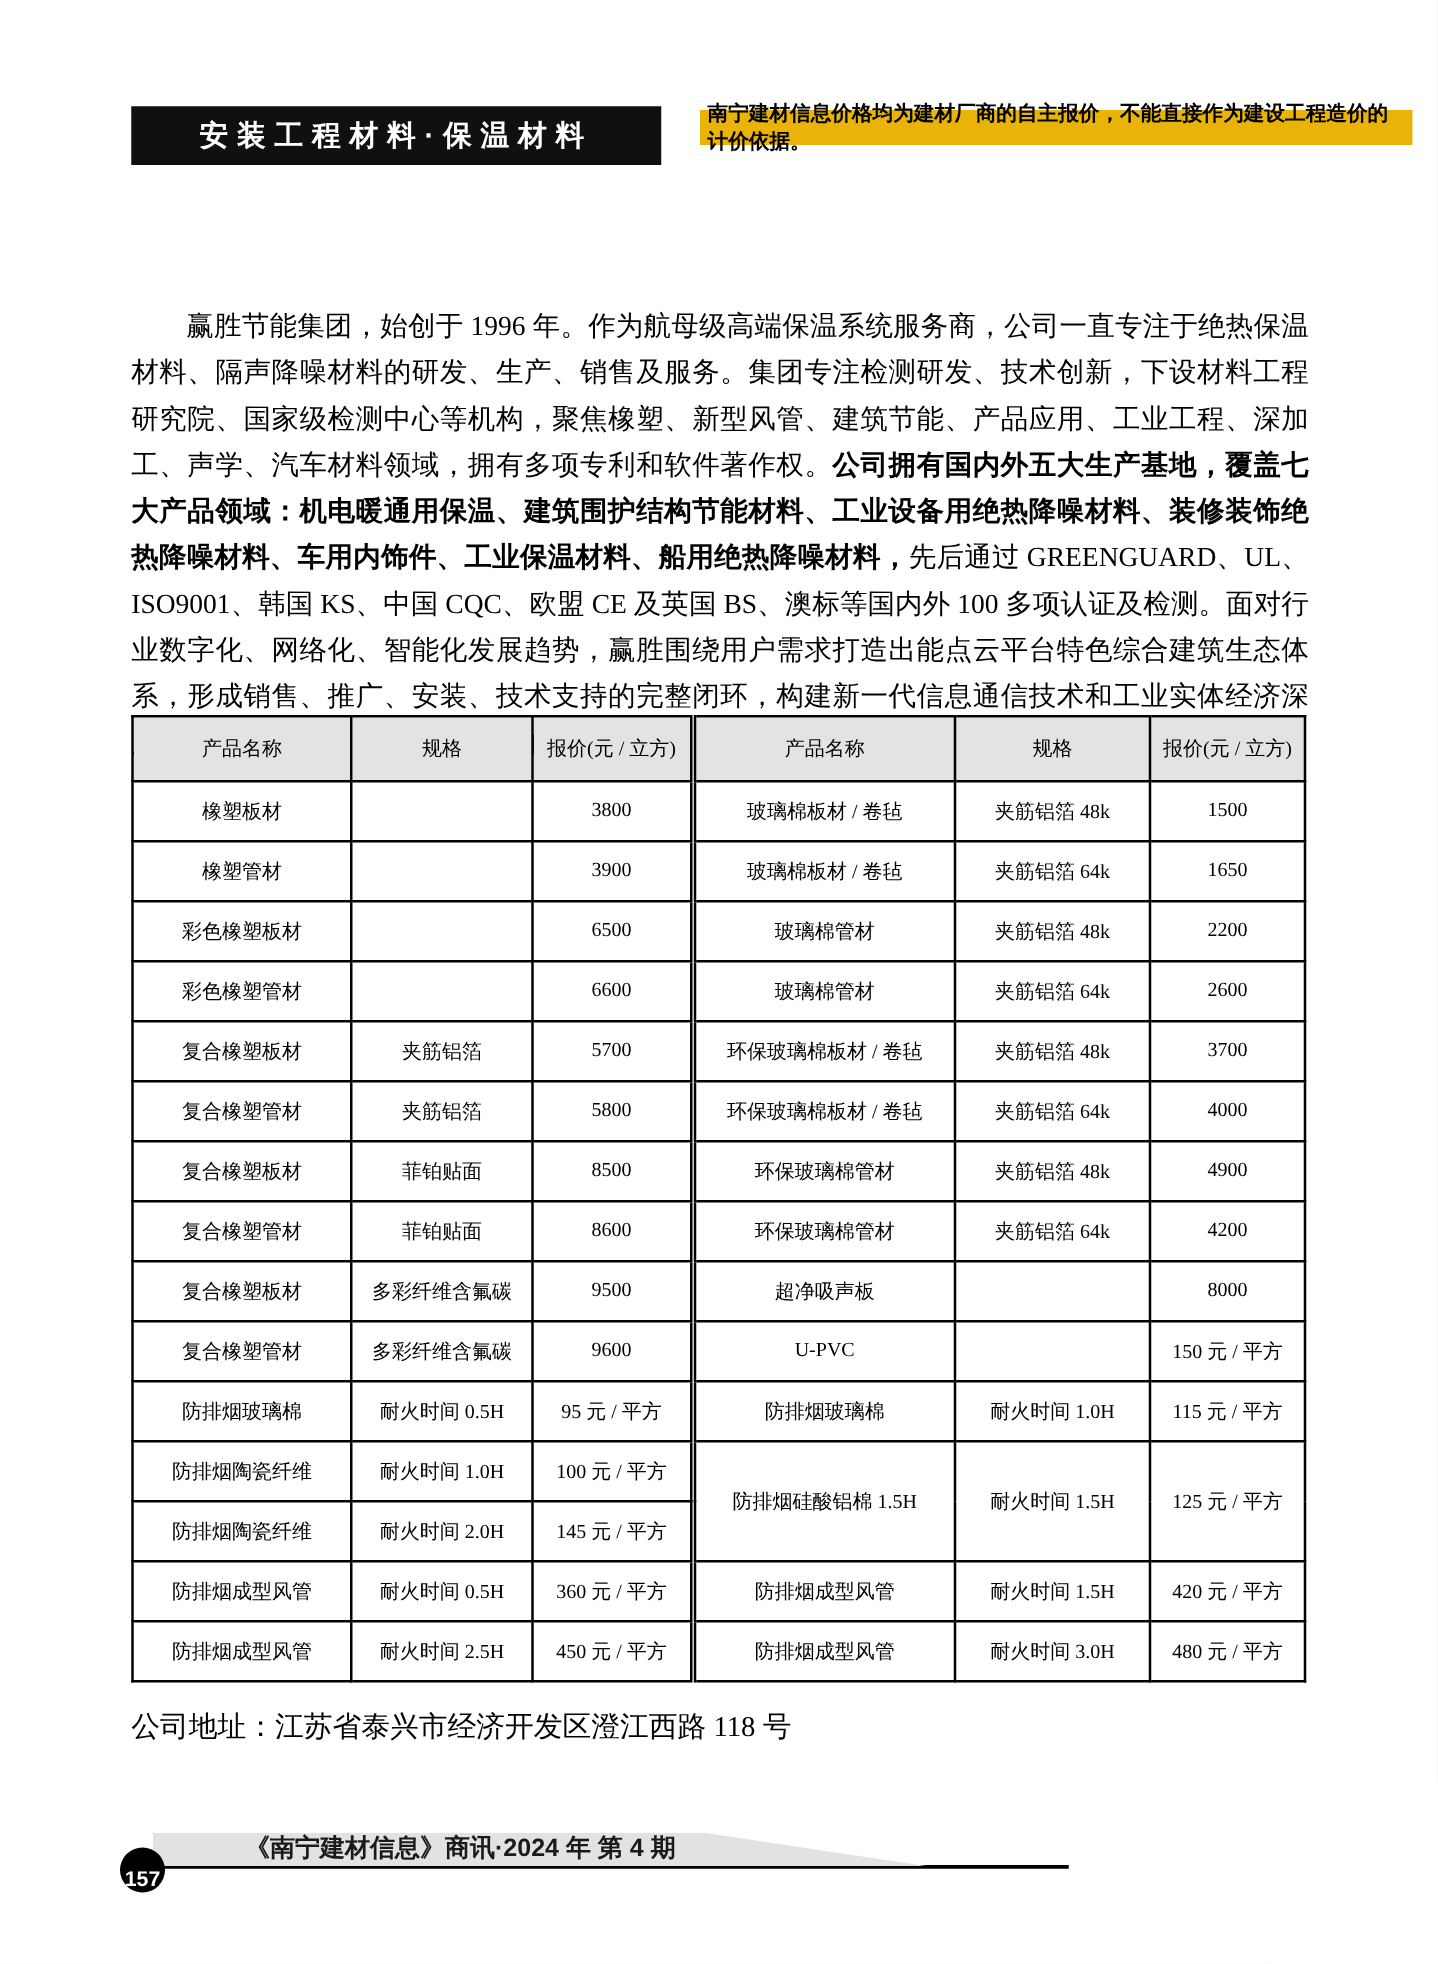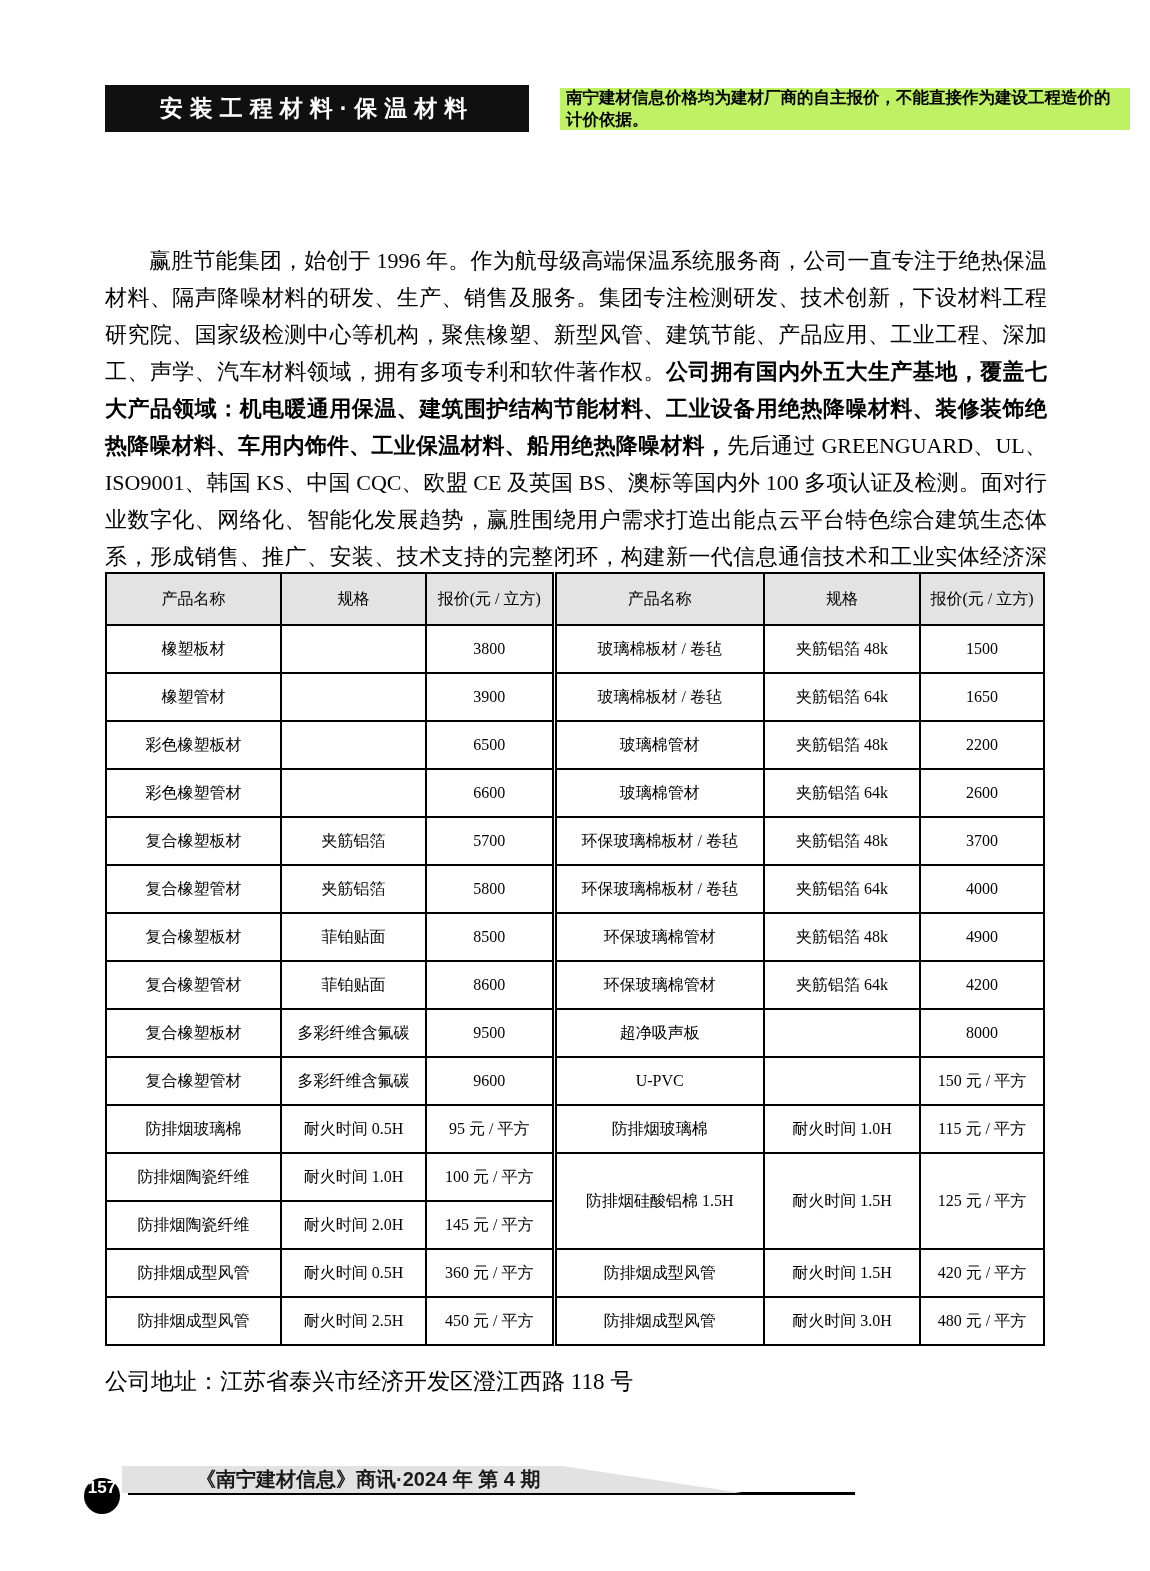--- a/index.html
+++ b/index.html
@@ -16,22 +16,22 @@
   
   .hdr-left {
     position:absolute; left:105px; top:85px; width:424px; height:47px;
     background:#101010; color:#fff;
     font-family:"Liberation Sans","DejaVu Sans",sans-serif;
     font-weight:bold; font-size:23px; letter-spacing:7px;
     display:flex; align-items:center; justify-content:center;
     box-sizing:border-box;
   }
   .hdr-right {
-    position:absolute; left:560px; top:88px; width:570px; height:42px;
-    background:#bef264; color:#000;
+    position:absolute; left:560px; top:88px; width:570px; height:28px;
+    background:#eab308; color:#000;
     font-family:"Liberation Sans","DejaVu Sans",sans-serif;
     font-weight:bold; font-size:16.5px;
     display:flex; align-items:center; justify-content:center;
     box-sizing:border-box; padding:0 6px;
   }
 
   .doc-title {
     position:absolute; left:105px; top:146px; width:940px;
     text-align:center;
     font-size:35px; font-weight:bold;
@@ -87,25 +87,25 @@
     font-family:"Liberation Sans","DejaVu Sans",sans-serif;
     font-weight:bold; font-size:20px; line-height:27px;
     color:#1a1a1a;
     white-space:nowrap;
   }
   .footer-line {
     position:absolute; left:128px; top:1492px; width:727px; height:3px;
     background:#000; z-index:0;
   }
   .page-num-circle {
-    position:absolute; left:84px; top:1478px; width:36px; height:36px;
+    position:absolute; left:96px; top:1478px; width:36px; height:36px;
     border-radius:50%; background:#000; color:#fff;
     font-family:"Liberation Sans","DejaVu Sans",sans-serif;
     font-weight:bold; font-size:17px;
-    display:flex; align-items:flex-start; justify-content:center;
+    display:flex; align-items:flex-end; justify-content:center;
     z-index:2;
   }
 </style>
 </head>
 <body>
 
 <div class="page">
 
   <div class="hdr-left">
     <span>安装工程材料·保温材料</span>

